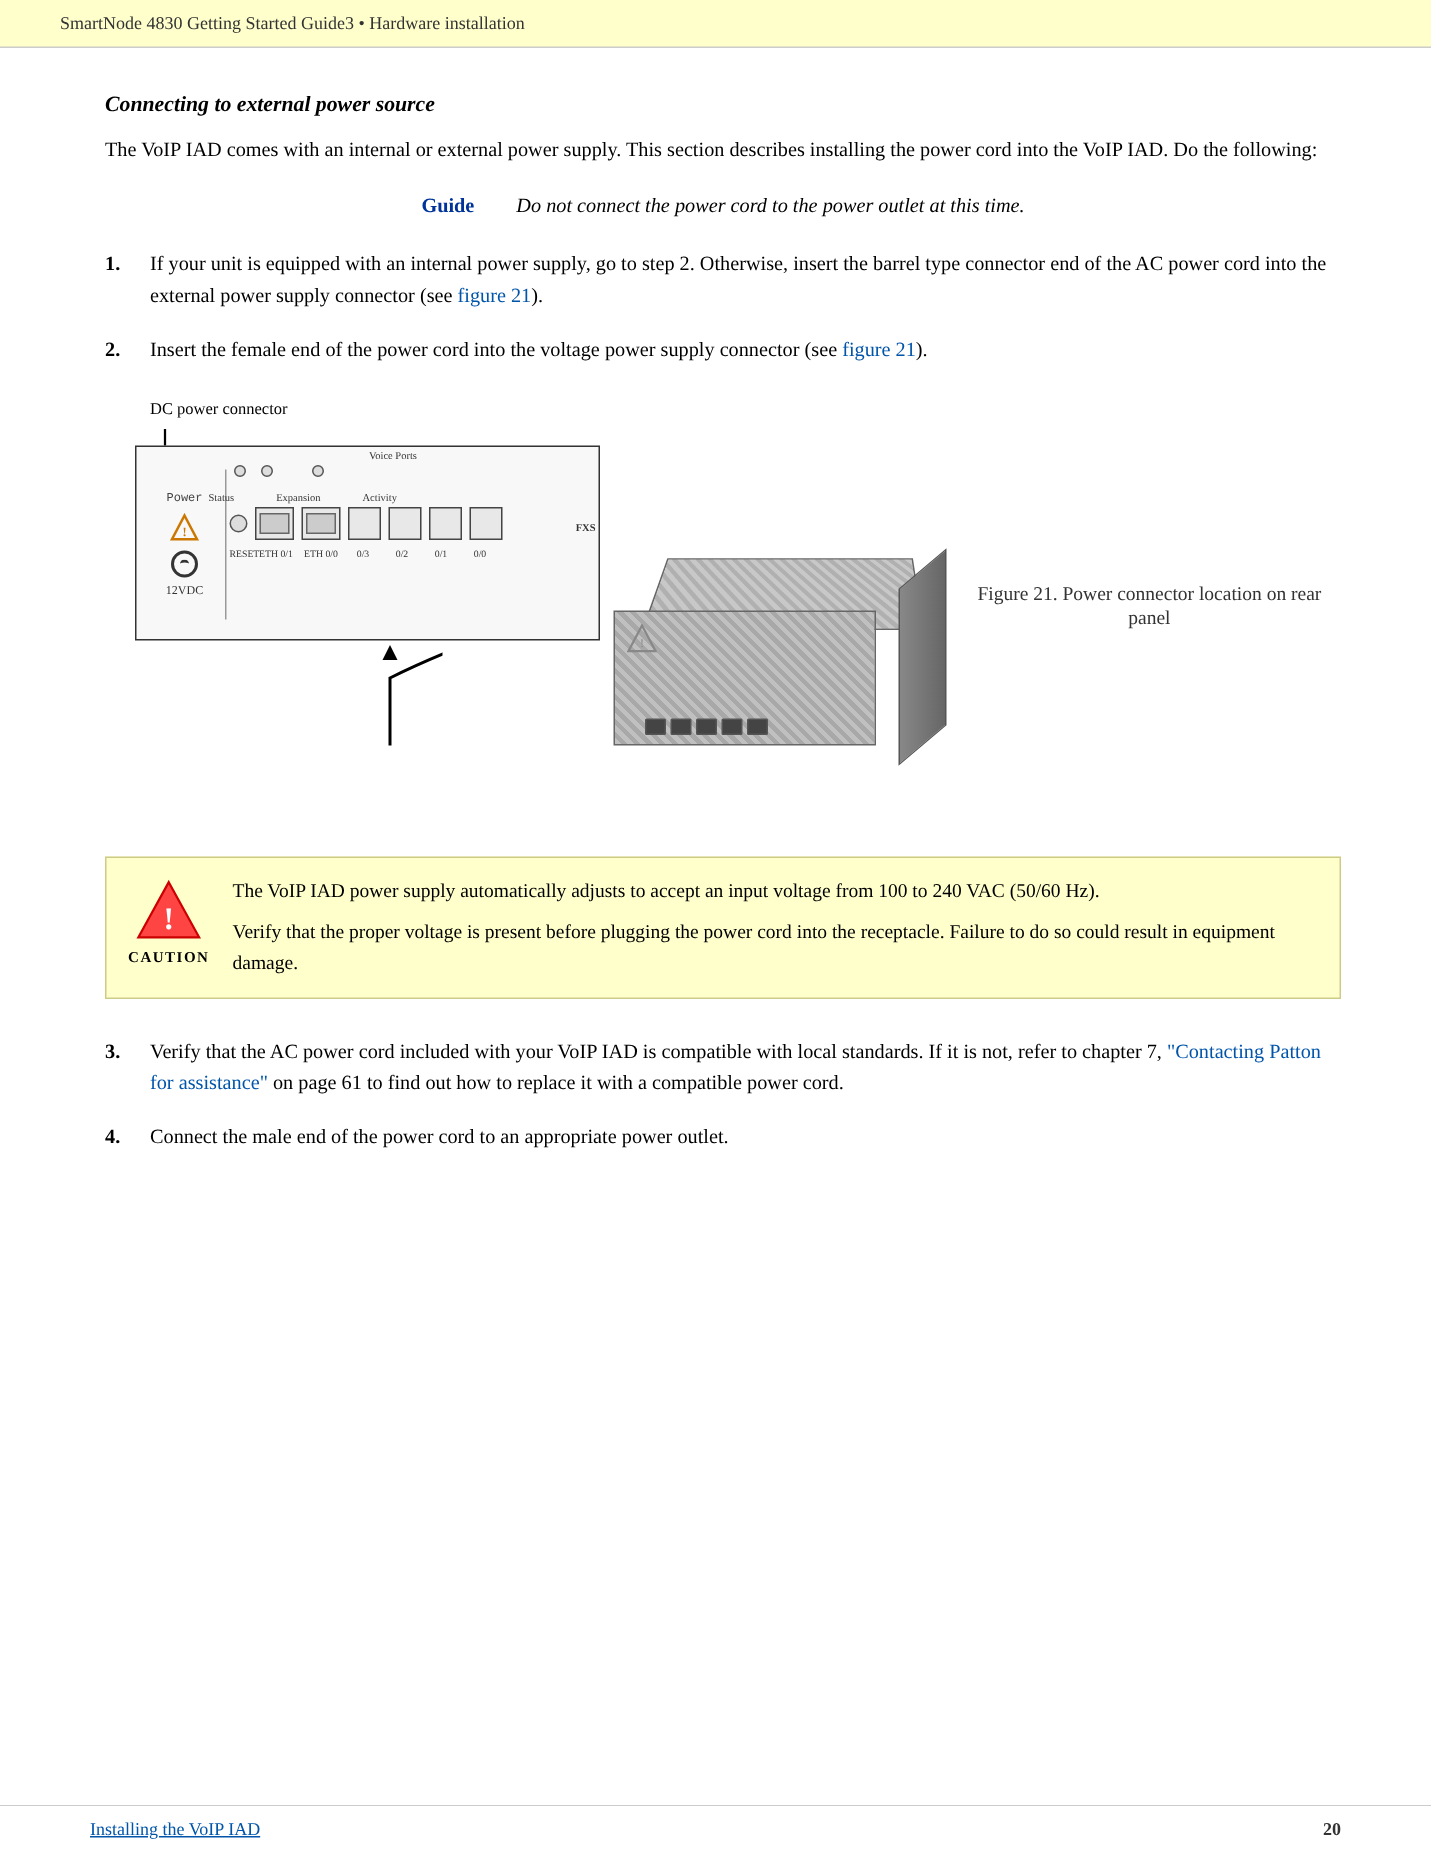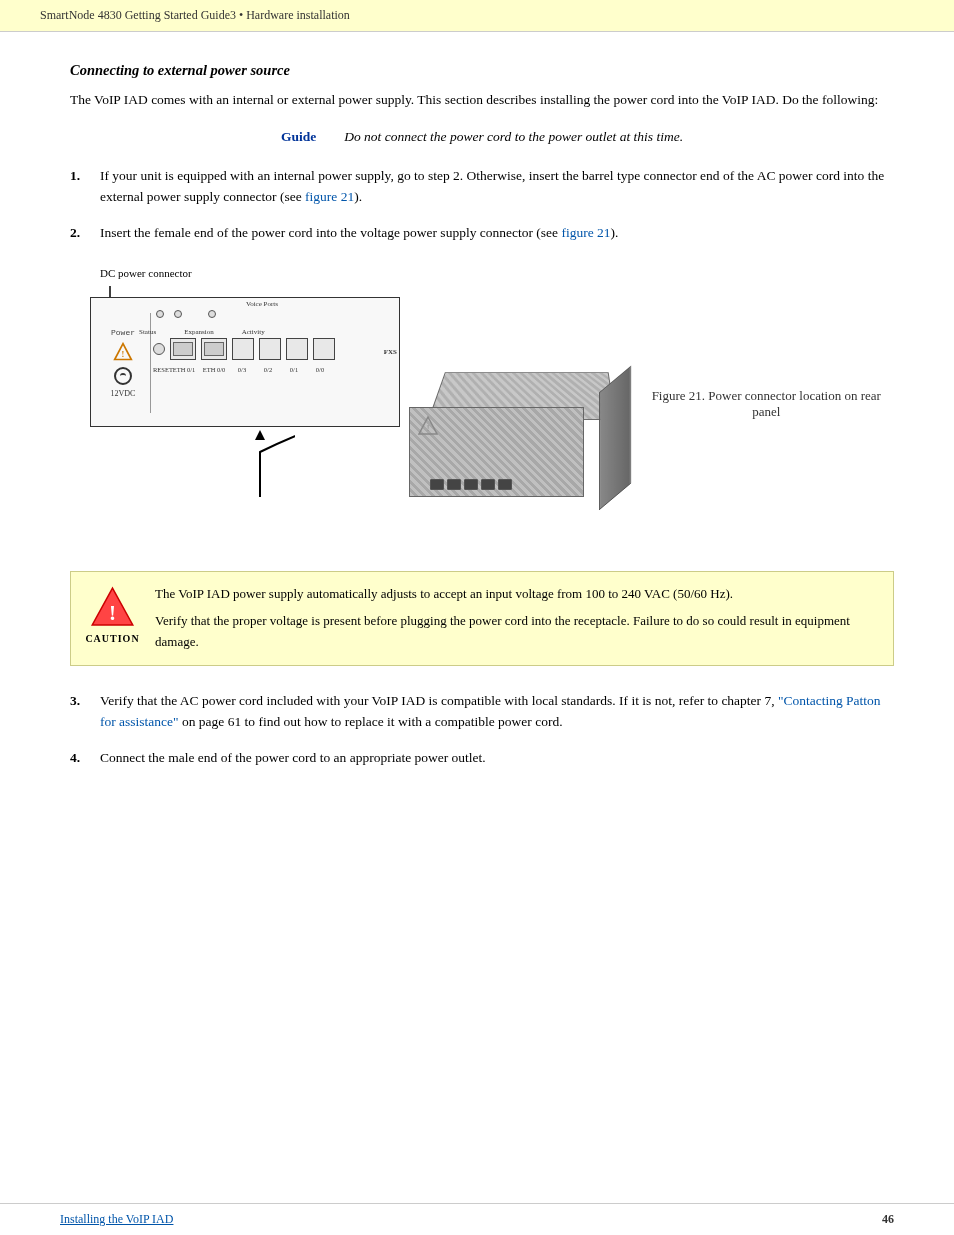--- a/index.html
+++ b/index.html
@@ -464,14 +464,14 @@
       <span class="list-content">
         <span>Connect the male end of the power cord to an appropriate power outlet.</span>
       </span>
     </li>
   </ol>
 
 </div>
 
 <div class="footer-bar">
   <a class="footer-left" href="#">Installing the VoIP IAD</a>
-  <span class="footer-right">46</span>
+  <span class="footer-right">20</span>
 </div>
 
 </body></html>

